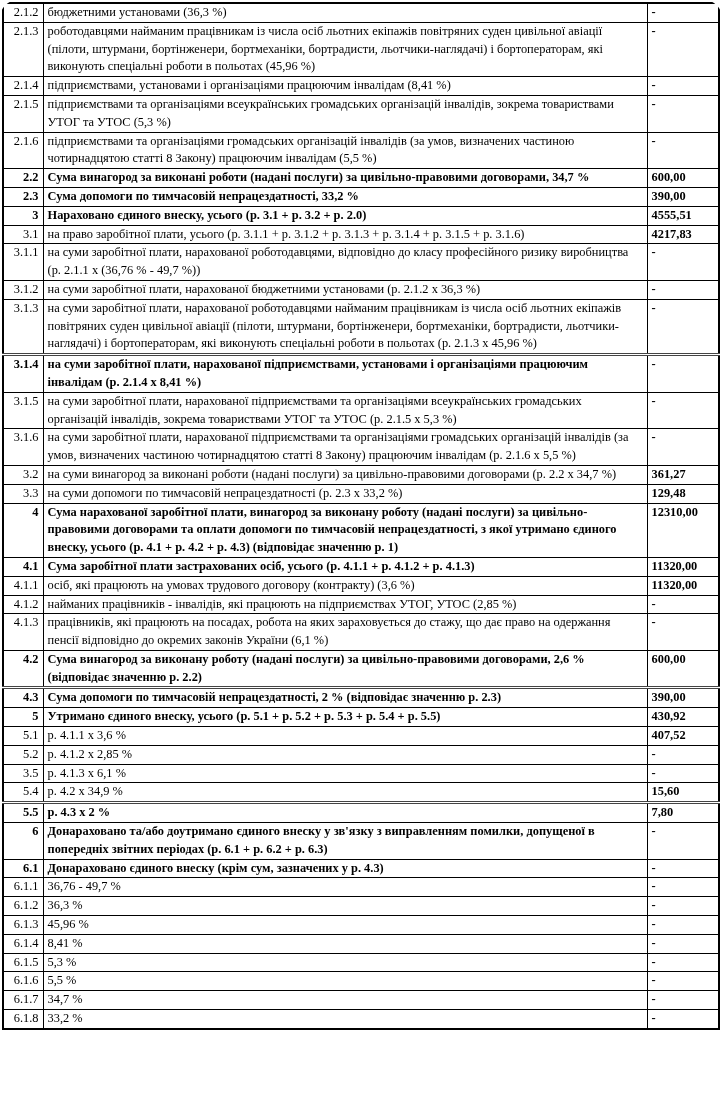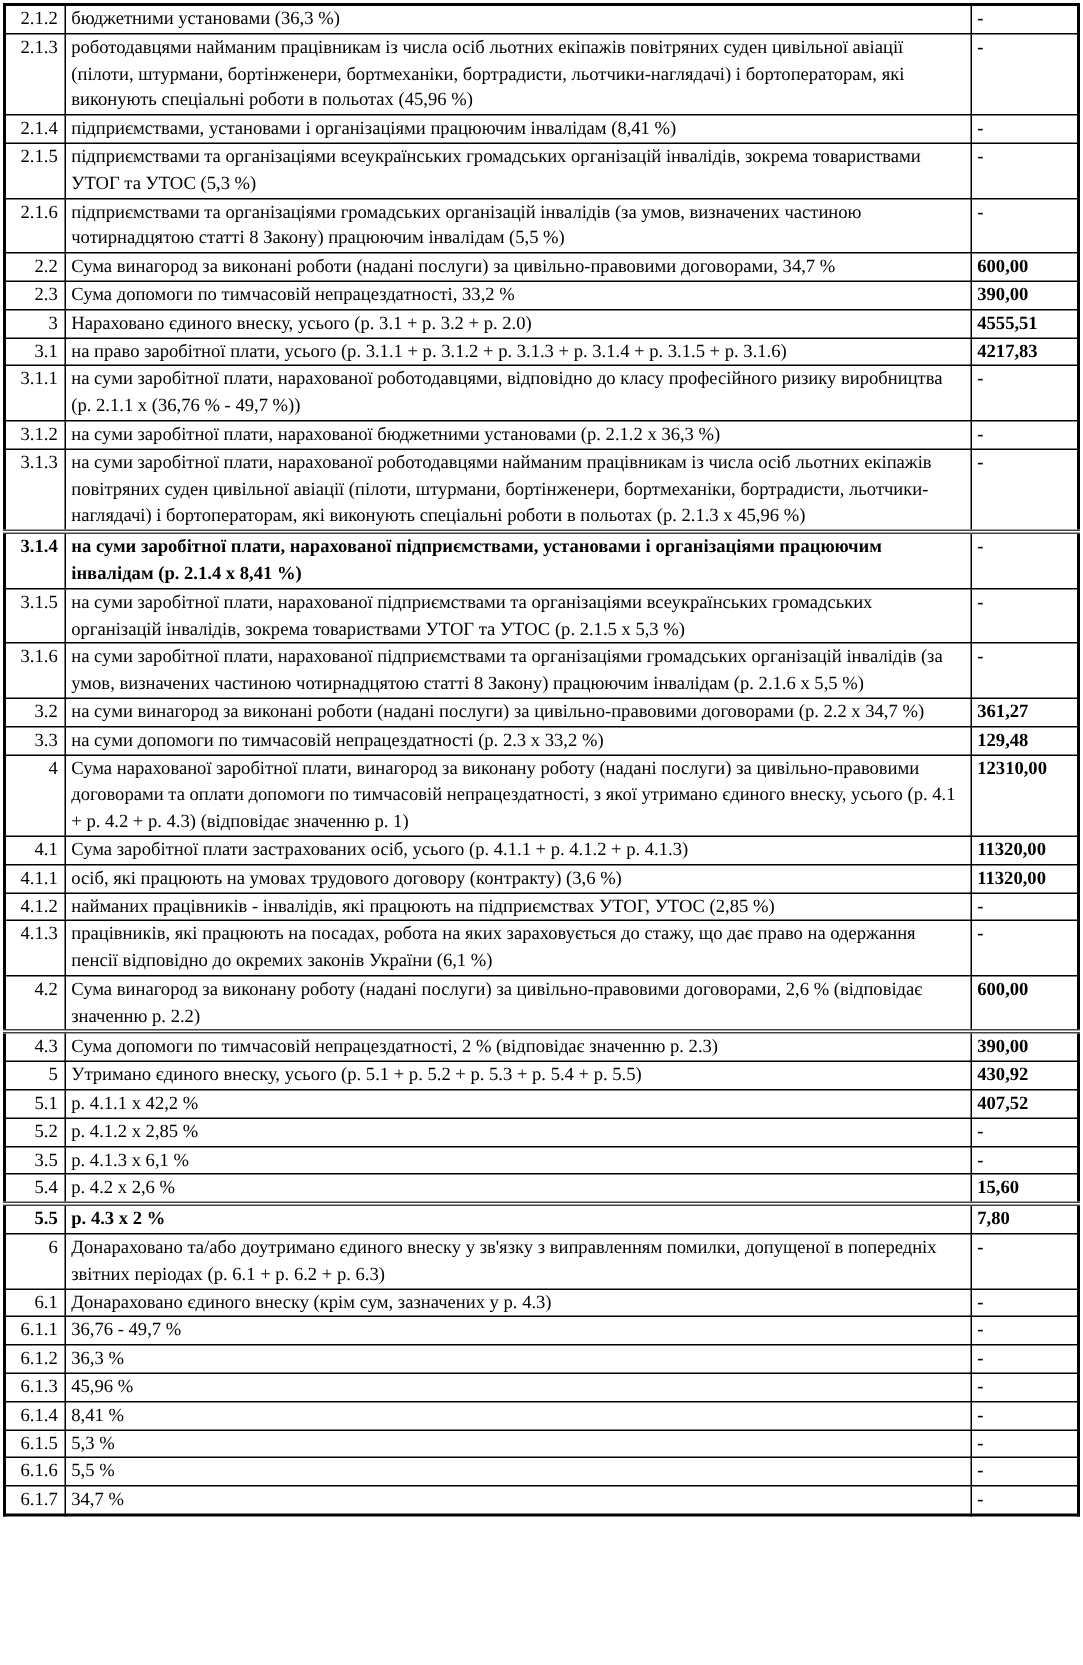--- a/index.html
+++ b/index.html
@@ -7,20 +7,21 @@
     padding: 0;
     background: #ffffff;
   }
   .page {
     width: 722px;
     height: 1110px;
     box-sizing: border-box;
     padding: 2px;
     background: #ffffff;
     overflow: hidden;
+    border-radius: 18px;
   }
   table.report {
     width: 100%;
     border-collapse: collapse;
     table-layout: fixed;
     border: 2px solid #000;
   }
   table.report td {
     border: 1px solid #000;
     font-family: "Liberation Serif", "DejaVu Serif", serif;
@@ -37,21 +38,21 @@
     padding: 0 3px 0 1px;
     white-space: nowrap;
   }
   td.value {
     vertical-align: middle;
     font-weight: bold;
     padding: 0 2px 0 4px;
   }
   tr.bold td.code,
   tr.bold td.desc {
-    font-weight: normal;
+    font-weight: bold;
   }
   
   tr.thick-top td {
     border-top: 3px double #444;
     font-weight: bold;
   }
 </style>
 </head>
 <body>
 
@@ -183,36 +184,36 @@
     <td class="desc">Сума допомоги по тимчасовій непрацездатності, 2 % (відповідає значенню р. 2.3)</td>
     <td class="value">390,00</td>
   </tr>
         <tr class="bold">
     <td class="code">5</td>
     <td class="desc">Утримано єдиного внеску, усього (р. 5.1 + р. 5.2 + р. 5.3 + р. 5.4 + р. 5.5)</td>
     <td class="value">430,92</td>
   </tr>
         <tr>
     <td class="code">5.1</td>
-    <td class="desc">р. 4.1.1 х 42,2 %</td>
+    <td class="desc">р. 4.1.1 х 3,6 %</td>
     <td class="value">407,52</td>
   </tr>
         <tr>
     <td class="code">5.2</td>
     <td class="desc">р. 4.1.2 х 2,85 %</td>
     <td class="value">-</td>
   </tr>
         <tr>
     <td class="code">3.5</td>
     <td class="desc">р. 4.1.3 х 6,1 %</td>
     <td class="value">-</td>
   </tr>
         <tr>
     <td class="code">5.4</td>
-    <td class="desc">р. 4.2 х 2,6 %</td>
+    <td class="desc">р. 4.2 х 34,9 %</td>
     <td class="value">15,60</td>
   </tr>
         <tr class="thick-top">
     <td class="code">5.5</td>
     <td class="desc">р. 4.3 х 2 %</td>
     <td class="value">7,80</td>
   </tr>
         <tr class="bold">
     <td class="code">6</td>
     <td class="desc">Донараховано та/або доутримано єдиного внеску у зв'язку з виправленням помилки, допущеної в попередніх звітних періодах (р. 6.1 + р. 6.2 + р. 6.3)</td>
@@ -249,17 +250,22 @@
     <td class="value">-</td>
   </tr>
         <tr>
     <td class="code">6.1.6</td>
     <td class="desc">5,5 %</td>
     <td class="value">-</td>
   </tr>
         <tr>
     <td class="code">6.1.7</td>
     <td class="desc">34,7 %</td>
+    <td class="value">-</td>
+  </tr>
+        <tr>
+    <td class="code">6.1.8</td>
+    <td class="desc">33,2 %</td>
     <td class="value">-</td>
   </tr>
       </tbody>
   </table>
 </div>
 
 </body></html>

